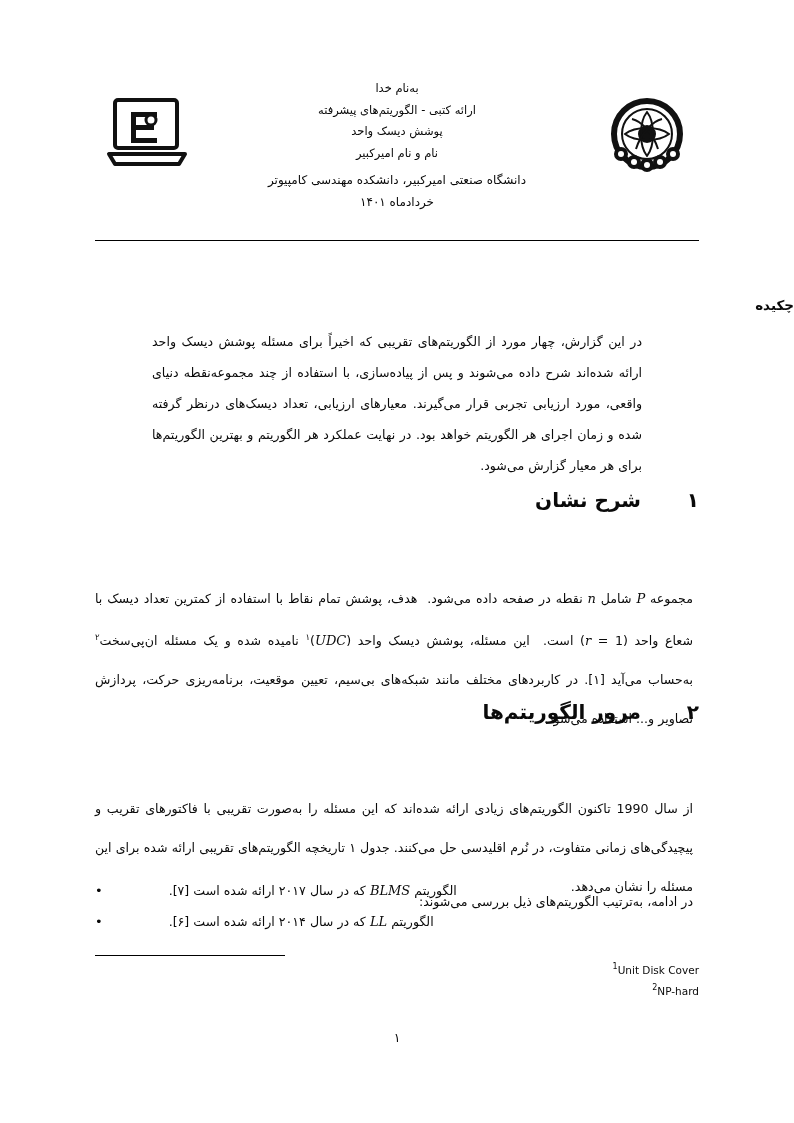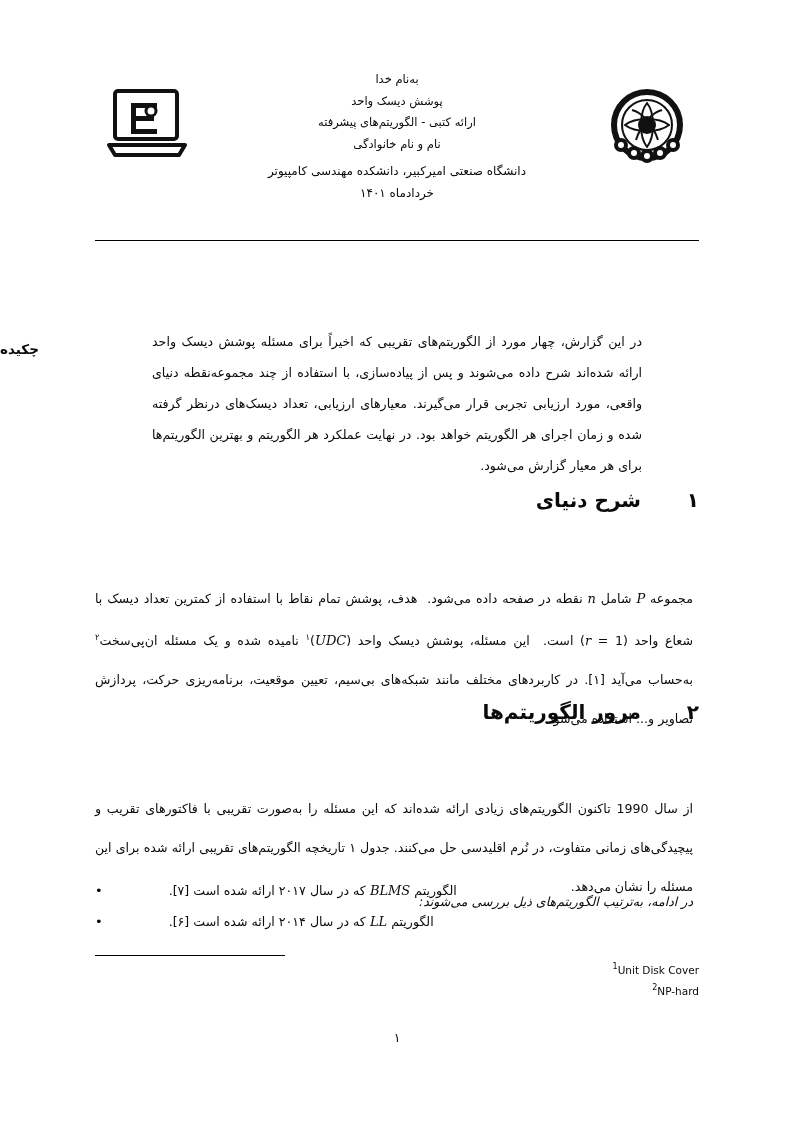--- a/index.html
+++ b/index.html
@@ -14,21 +14,21 @@
     background: #ffffff;
     margin: 0 auto;
     font-family: "DejaVu Sans", sans-serif;
     color: #0a0a0a;
     overflow: hidden;
   }
 
   
   .header {
     position: absolute;
-    top: 69px;
+    top: 78px;
     left: 95px;
     right: 95px;
     height: 150px;
   }
   .header-center {
     text-align: center;
     font-size: 11.5px;
     line-height: 21.5px;
     direction: rtl;
   }
@@ -62,24 +62,23 @@
     height: 1px;
     background: #000;
   }
 
   
   .abstract-title {
     position: absolute;
     top: 297px;
     left: 0;
     right: 0;
-    text-align: left;
+    text-align: right;
     font-size: 13.5px;
     font-weight: bold;
-    margin-top: 44px;
   }
   .abstract-body {
     position: absolute;
     top: 326px;
     left: 152px;
     right: 152px;
     font-size: 12.6px;
     line-height: 31px;
     text-align: justify;
     text-align-last: right;
@@ -114,21 +113,20 @@
     right: 101px;
     font-size: 12.6px;
     line-height: 39px;
     text-align: justify;
     text-align-last: right;
     direction: rtl;
     margin-top: 41px;
   }
   .body-text.nojust {
     text-align: left;
-    font-style: italic;
   }
 
   em.mi {
     font-family: "DejaVu Serif", serif;
     font-style: italic;
     font-size: 13px;
   }
   .mathup {
     font-family: "DejaVu Serif", serif;
     font-style: italic;
@@ -215,23 +213,23 @@
         </g>
         <g fill="#111">
           <path d="M30 20 h26 v5 h-21 v8 h18 v5 h-18 v8 h21 v5 h-26 z"></path>
           <circle cx="50" cy="28" r="5" fill="#fff" stroke="#111" stroke-width="3"></circle>
         </g>
       </svg>
     </div>
 
     <div class="header-center">
       <div class="line">به‌نام خدا</div>
+      <div class="line">ارائه کتبی - الگوریتم‌های پیشرفته</div>
       <div class="line">پوشش دیسک واحد</div>
-      <div class="line">ارائه کتبی - الگوریتم‌های پیشرفته</div>
-      <div class="line">نام و نام خانوادگی</div>
+      <div class="line">نام و نام امیرکبیر</div>
       <div class="line small" style="margin-top:6px">دانشگاه صنعتی امیرکبیر، دانشکده مهندسی کامپیوتر</div>
       <div class="line small">خردادماه ۱۴۰۱</div>
     </div>
 
     <div class="logo-right">
       <svg viewBox="0 0 92 92" width="92" height="92" xmlns="http://www.w3.org/2000/svg">
         <circle cx="46" cy="44" r="33" fill="none" stroke="#111" stroke-width="6"></circle>
         <circle cx="46" cy="44" r="25" fill="none" stroke="#111" stroke-width="2"></circle>
         <g fill="#111">
           <circle cx="46" cy="44" r="9"></circle>
@@ -260,21 +258,21 @@
     </div>
   </div>
 
   <div class="hrule"></div>
 
   <div class="abstract-title">چکیده</div>
   <div class="abstract-body">در این گزارش، چهار مورد از الگوریتم‌های تقریبی که اخیراً برای مسئله پوشش دیسک واحد ارائه شده‌اند شرح داده می‌شوند و پس از پیاده‌سازی، با استفاده از چند مجموعه‌نقطه دنیای واقعی، مورد ارزیابی تجربی قرار می‌گیرند. معیارهای ارزیابی، تعداد دیسک‌های درنظر گرفته شده و زمان اجرای هر الگوریتم خواهد بود. در نهایت عملکرد هر الگوریتم و بهترین الگوریتم‌ها برای هر معیار گزارش می‌شود.</div>
 
   <div class="sec-head" style="top:488px;">
     <span class="num">۱</span>
-    <span class="ttl">شرح دنیای</span>
+    <span class="ttl">شرح نشان</span>
   </div>
 
   <div class="body-text" style="top:538px;">
     مجموعه <em class="mi">P</em> شامل <em class="mi">n</em> نقطه در صفحه داده می‌شود.&nbsp; هدف، پوشش تمام نقاط با استفاده از کمترین تعداد دیسک با شعاع واحد (<span class="mathup">r</span> = 1) است.&nbsp; این مسئله، پوشش دیسک واحد (<span class="mathup">UDC</span>)<sup class="fn">۱</sup> نامیده شده و یک مسئله ان‌پی‌سخت<sup class="fn">۲</sup> به‌حساب می‌آید [۱]. در کاربردهای مختلف مانند شبکه‌های بی‌سیم، تعیین موقعیت، برنامه‌ریزی حرکت، پردازش تصاویر و... استفاده می‌شود.
   </div>
 
   <div class="sec-head" style="top:700px;">
     <span class="num">۲</span>
     <span class="ttl">مرور الگوریتم‌ها</span>
   </div>

